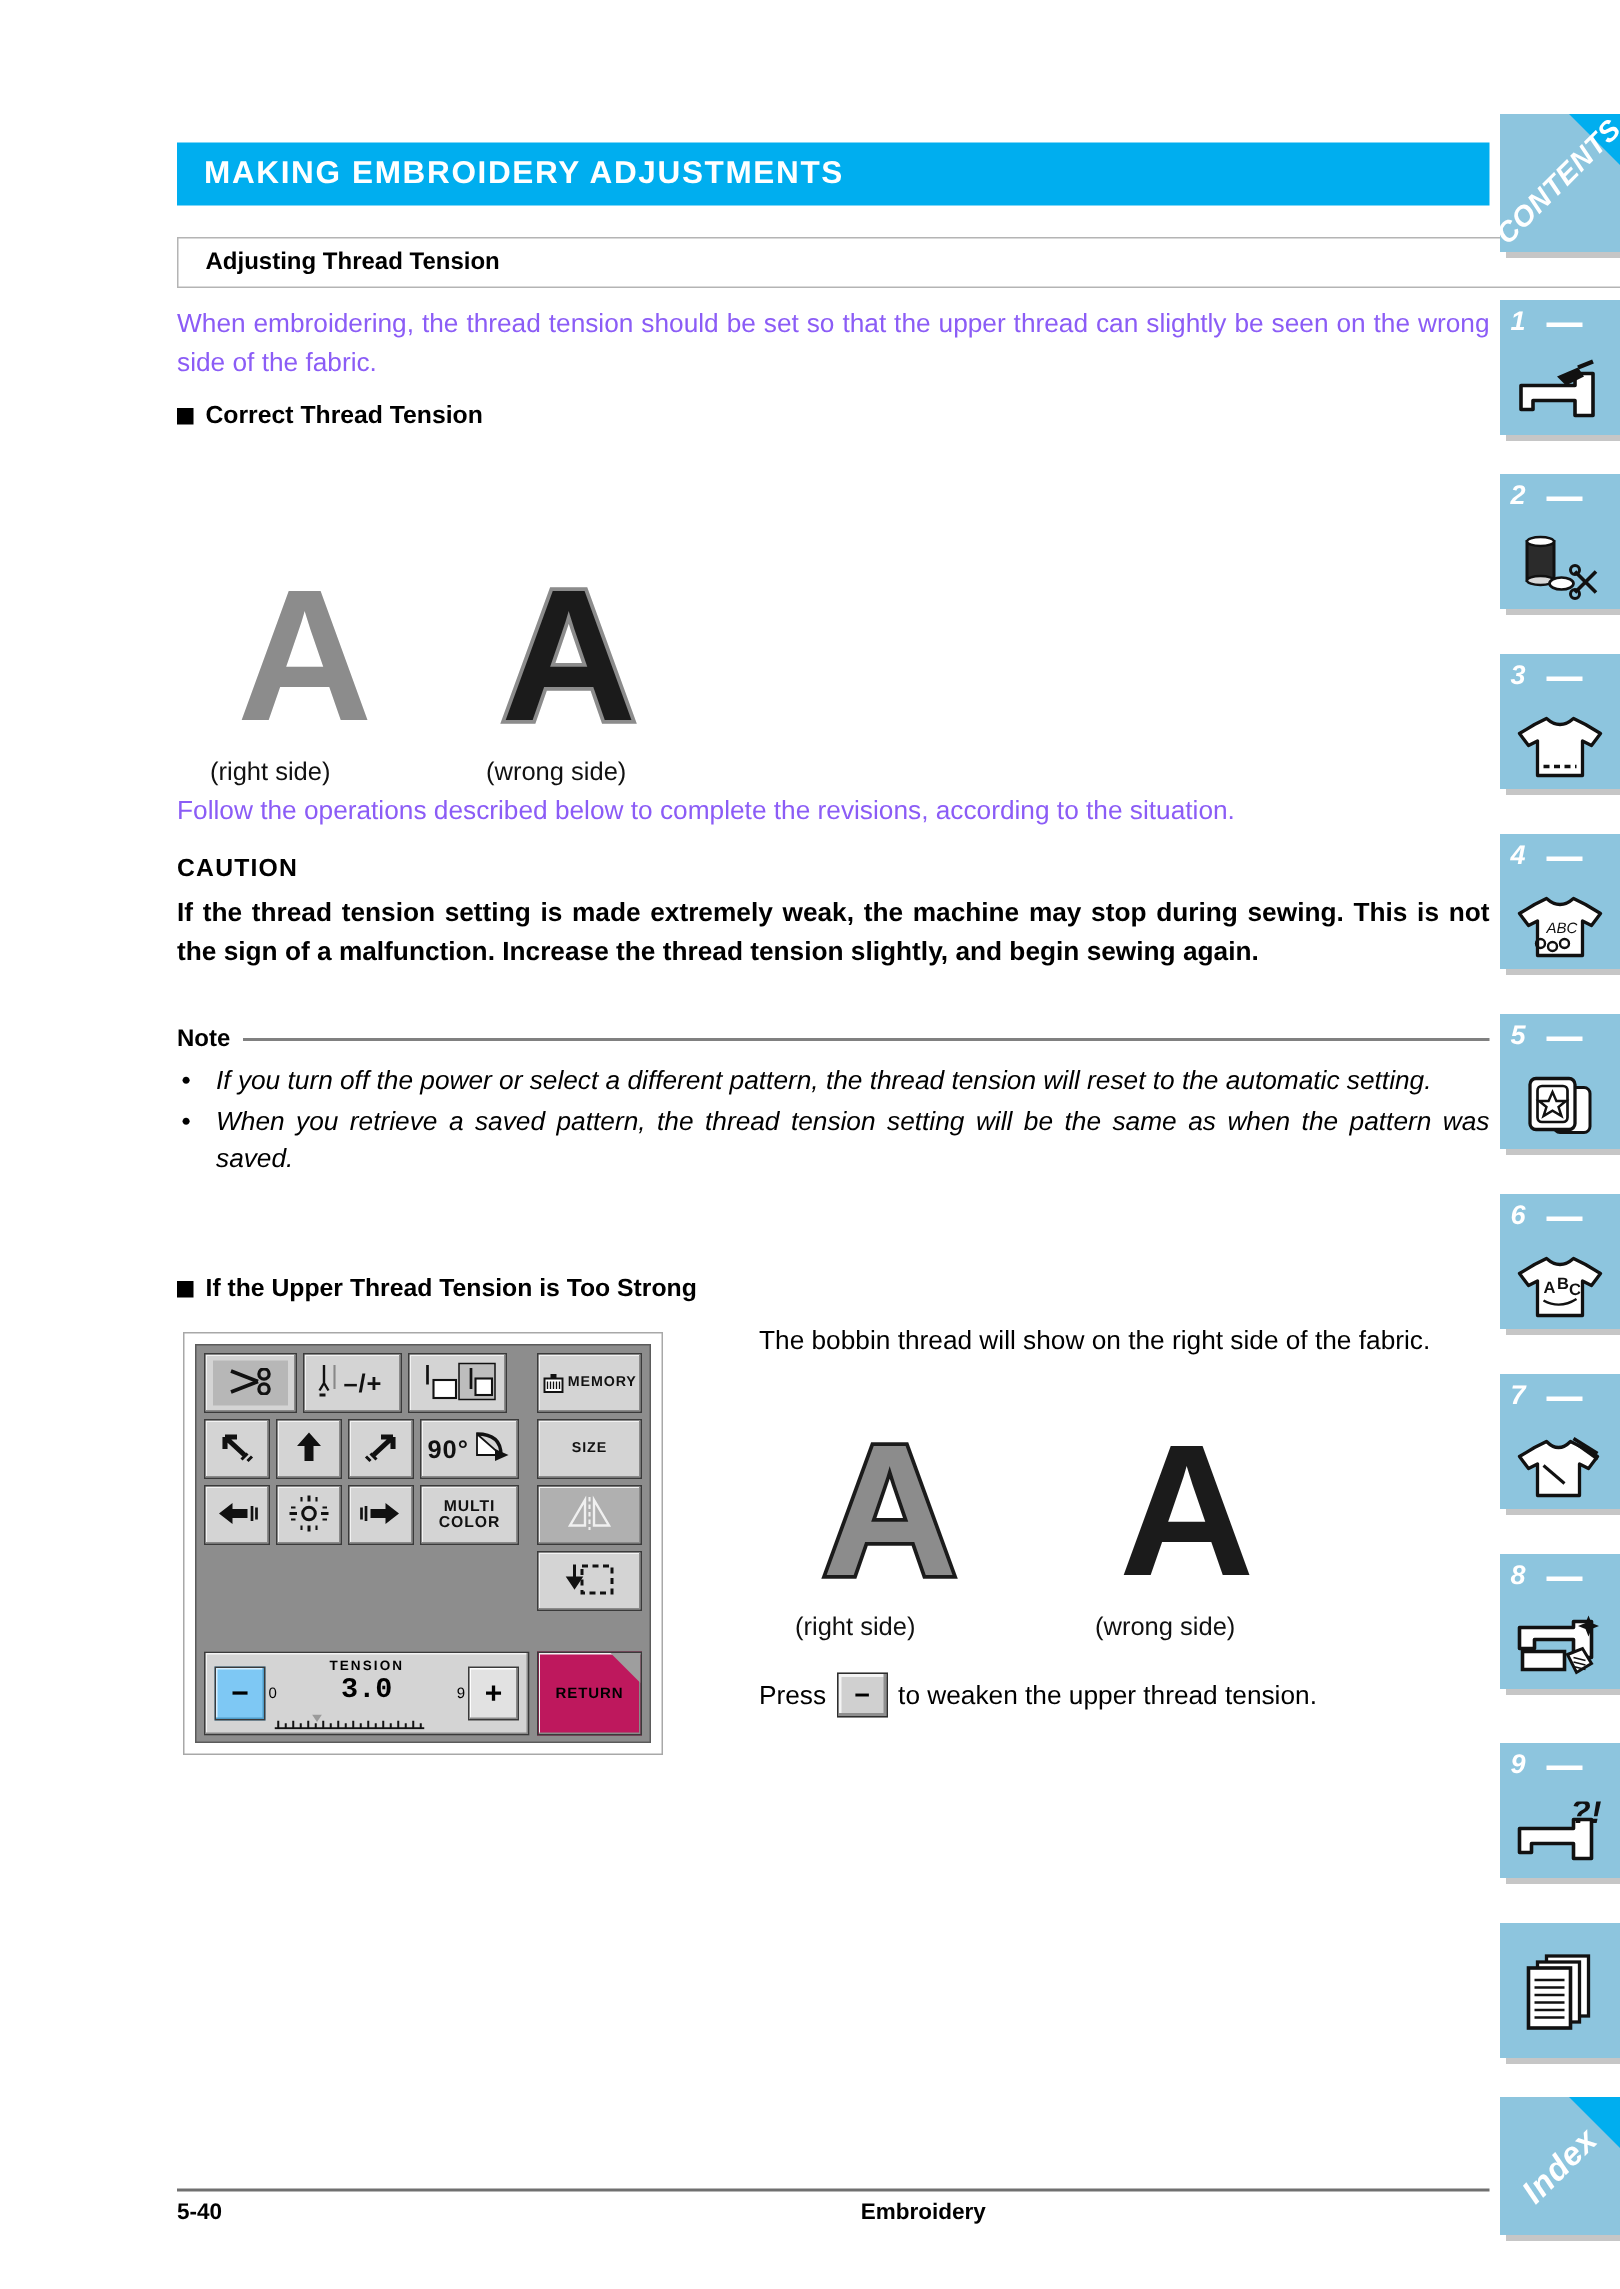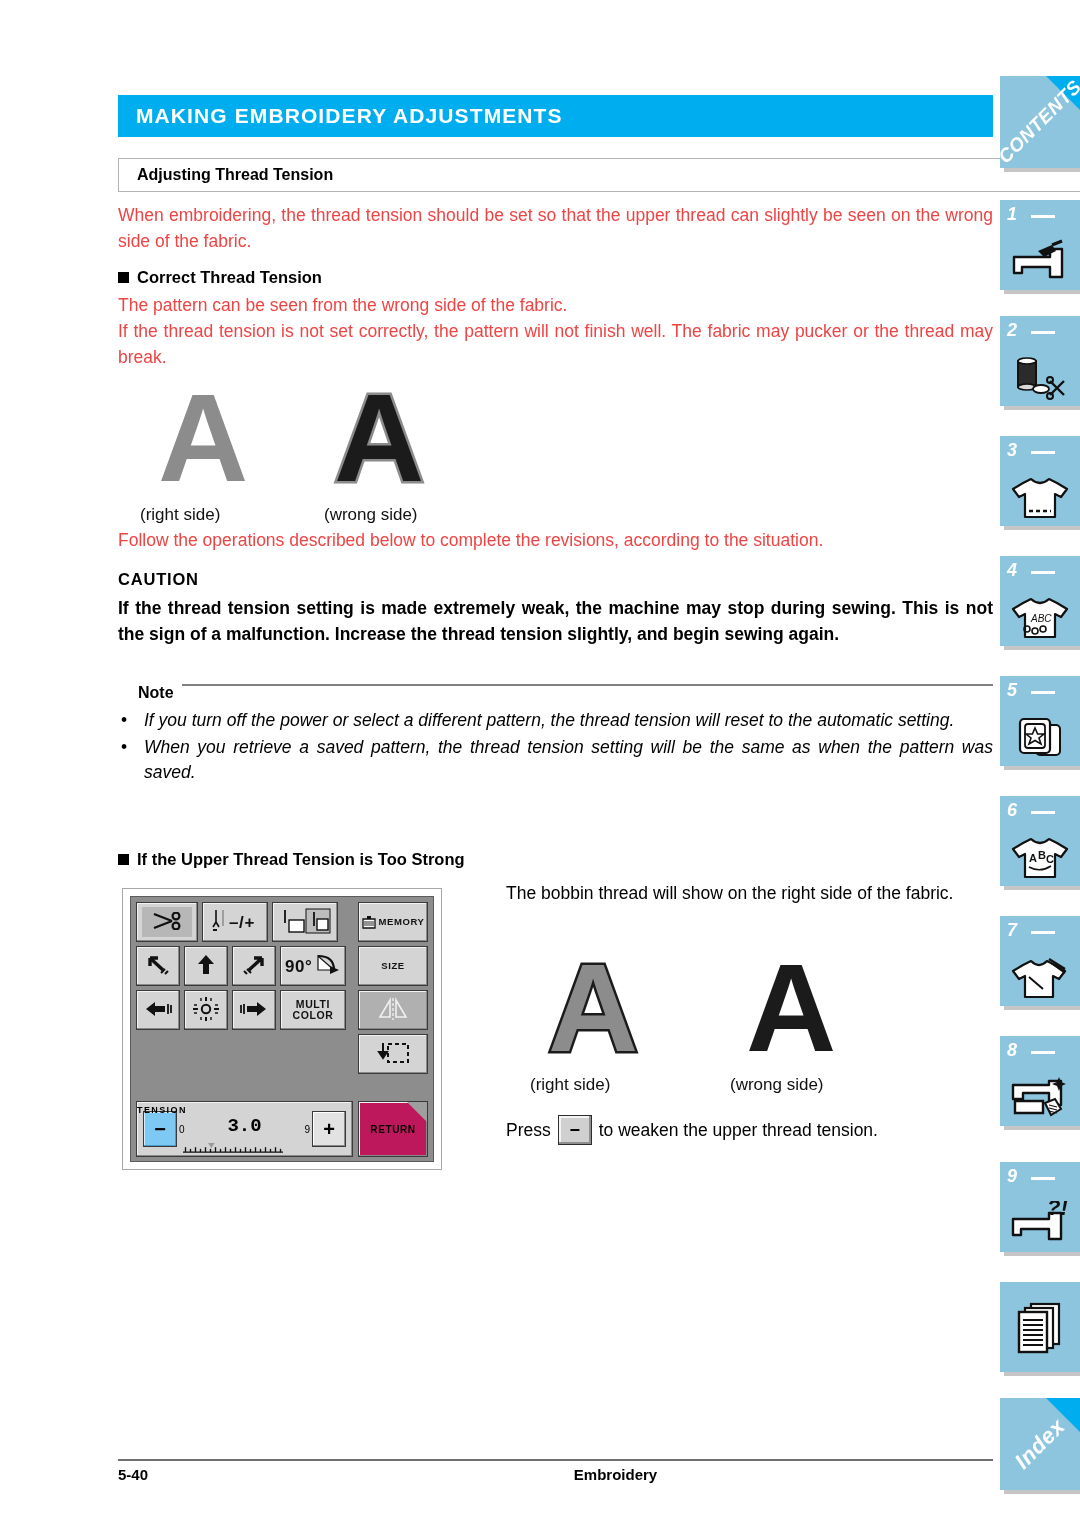--- a/index.html
+++ b/index.html
@@ -44,21 +44,21 @@
   .section-box .label {
     font-size: 16px; font-weight: bold;
     padding-left: 18px;
   }
 
   .body-text {
     position: absolute;
     font-size: 17.5px;
     line-height: 26px;
     text-align: justify;
-    color: #ef4444;
+    color: #8b5cf6;
   }
   .p-intro { left: 0; top: 202px; width: 875px; }
   .sub-head {
     position: absolute;
     font-size: 16.5px; font-weight: bold;
     display: flex; align-items: center; gap: 8px;
   }
   .sub-head .bullet-sq {
     display: inline-block;
     width: 11px; height: 11px; background: #000;
@@ -91,21 +91,21 @@
     font-size: 16.5px; font-weight: bold; letter-spacing: 0.8px;
   }
   .caution-body {
     position: absolute; left: 0; top: 595px; width: 875px;
     font-size: 17.5px; font-weight: bold; line-height: 26px;
     text-align: justify;
   }
 
   
   .note-wrap { position: absolute; left: 0; top: 684px; width: 875px; }
-  .note-head-row { display: flex; align-items: flex-start; gap: 8px; margin-left: 20px; }
+  .note-head-row { display: flex; align-items: center; gap: 8px; }
   .note-head-row .note-title { font-size: 16px; font-weight: bold; white-space: nowrap; }
   .note-head-row .note-rule { flex: 1; height: 2px; background: #808080; }
   .note-list { margin-top: 6px; }
   .note-item {
     display: flex; gap: 14px;
     font-size: 17.5px; font-style: italic; line-height: 25px;
     margin-bottom: 2px;
   }
   .note-item .dot { width: 12px; text-align: center; font-style: normal; flex: none; }
   .note-item .txt { flex: 1; text-align: justify; }
@@ -158,21 +158,21 @@
   .tension-box {
     flex: 1;
     background: #d4d4d4;
     border: 1px solid #3a3a3a;
     box-shadow: inset -1px -1px 0 #8a8a8a, inset 1px 1px 0 #f3f3f3;
     position: relative;
     display: flex; align-items: center; padding: 0 6px;
   }
   .tension-label {
     position: absolute; left: 0; right: 0; top: 3px;
-    text-align: left; font-size: 9px; font-weight: bold; letter-spacing: 1.4px;
+    text-align: center; font-size: 9px; font-weight: bold; letter-spacing: 1.4px;
   }
   .tkey {
     width: 34px; height: 36px;
     border: 1px solid #3a3a3a;
     display: flex; align-items: center; justify-content: center;
     font-size: 20px; font-weight: bold; line-height: 1;
     flex: none;
   }
   .tkey.minus { background: #7ec8f4; box-shadow: inset -1px -1px 0 #4f9cc8, inset 1px 1px 0 #d6efff; }
   .tkey.plus  { background: #e2e2e2; box-shadow: inset -1px -1px 0 #8a8a8a, inset 1px 1px 0 #ffffff; }
@@ -286,24 +286,20 @@
       <div class="label">Adjusting Thread Tension</div>
     </div>
 
     <div class="body-text p-intro">When embroidering, the thread tension should be set so that the upper thread can slightly be seen on the wrong side of the fabric.</div>
 
     <div class="sub-head h-correct">
       <span class="bullet-sq"></span>
       <span>Correct Thread Tension</span>
     </div>
 
-    <div class="body-text p-correct">
-      <div>The pattern can be seen from the wrong side of the fabric.</div>
-      <div>If the thread tension is not set correctly, the pattern will not finish well.  The fabric may pucker or the thread may break.</div>
-    </div>
 
     <div class="fig-upper">
       <div class="a-letter a-gray" style="left:22px; top:0;">A</div>
       <div class="a-letter a-outline-gray" style="left:198px; top:0;">A</div>
       <div class="fig-caption" style="left:4px; top:130px;">(right side)</div>
       <div class="fig-caption" style="left:188px; top:130px;">(wrong side)</div>
     </div>
 
     <div class="body-text p-follow">Follow the operations described below to complete the revisions, according to the situation.</div>
 

